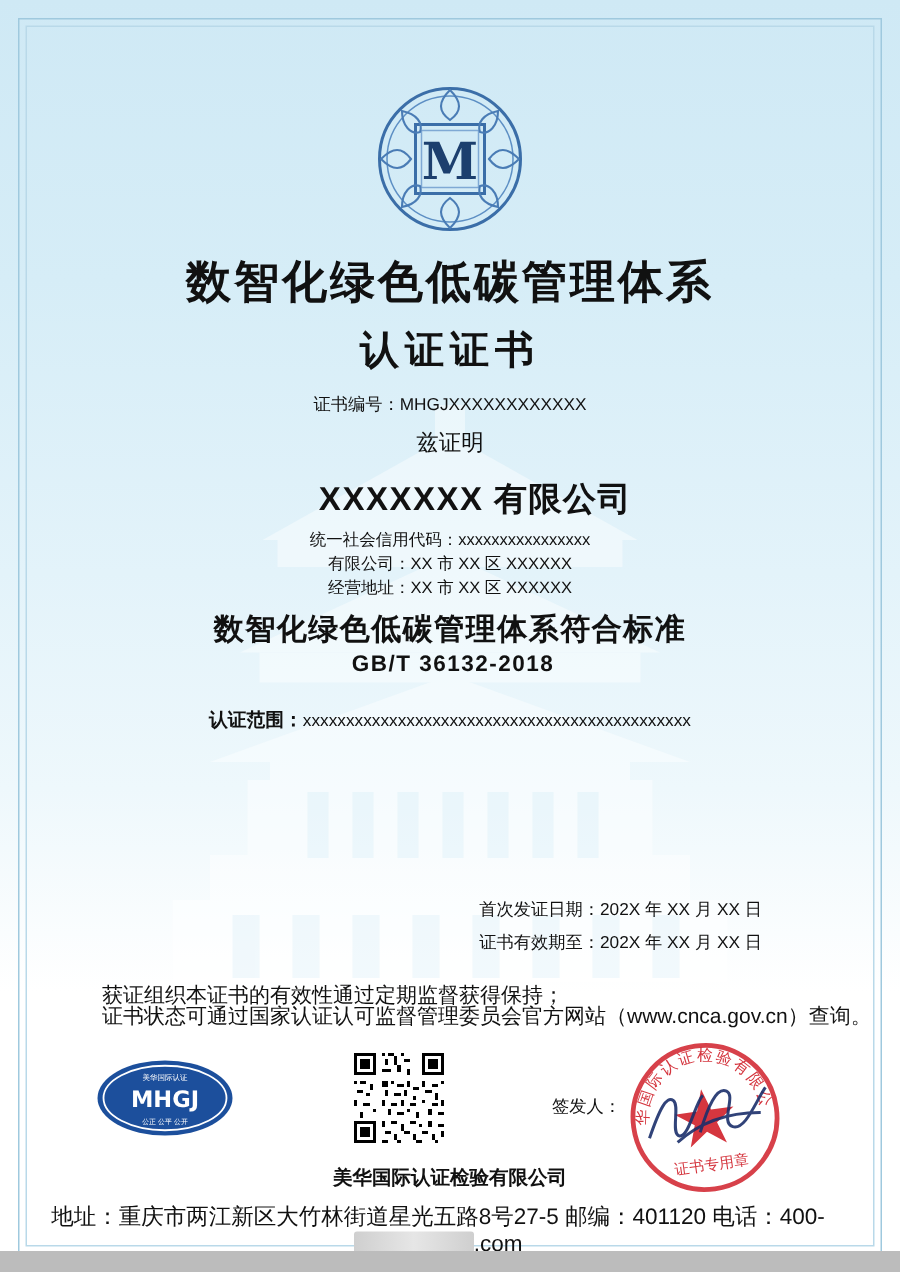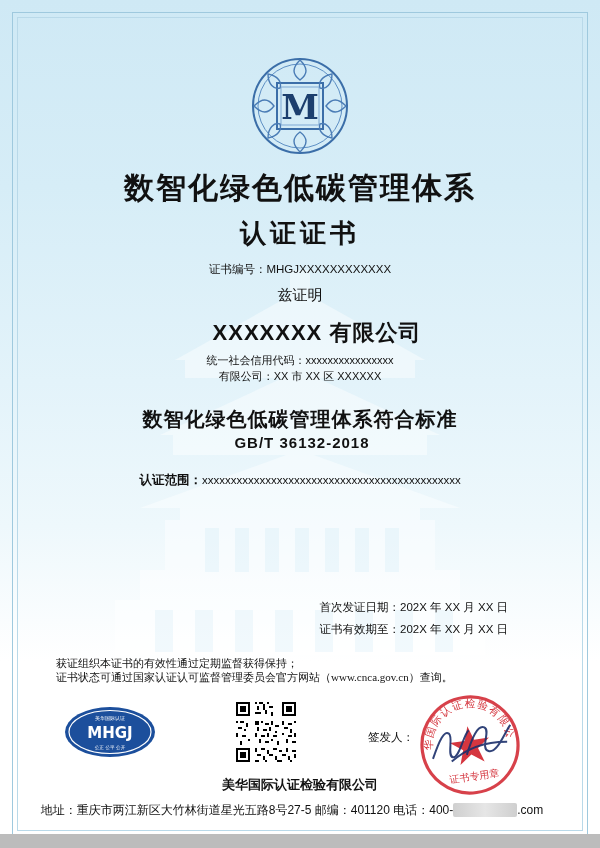--- a/index.html
+++ b/index.html
@@ -74,22 +74,22 @@
   .scope{
     position:absolute;left:0;right:0;top:472px;
     font-size:11.5px;color:#111;
   }
   .scope b{font-size:12.5px;}
   .dates{
     position:absolute;right:92px;top:596px;
     font-size:11.5px;color:#111;line-height:22px;text-align:right;
   }
   .notes{
-    position:absolute;left:56px;top:656px;
-    font-size:11px;color:#111;line-height:14px;font-family:Liberation Serif, serif;
+    position:absolute;left:68px;top:656px;
+    font-size:14px;color:#111;line-height:14px;
   }
   .logo{
     position:absolute;left:64px;top:706px;
     width:92px;height:52px;
   }
   .qr{
     position:absolute;left:236px;top:702px;
     width:60px;height:60px;
     background:#fff;
   }
@@ -100,21 +100,21 @@
   .stamp{
     position:absolute;left:415px;top:690px;
     width:110px;height:110px;
   }
   .org{
     position:absolute;left:0;right:0;top:776px;
     font-size:13px;font-weight:bold;color:#111;
   }
   .addr{
     position:absolute;left:0;right:16px;top:802px;
-    font-size:12px;color:#111;
+    font-size:15px;color:#111;
   }
   .addr .blur{
     display:inline-block;
     background:linear-gradient(90deg,#cfcfcf,#e6e6e6,#cfcfcf);
     color:transparent;border-radius:2px;
   }
   .footerbar{
     position:absolute;left:0;right:0;bottom:0;height:14px;
     background:#bcbcbc;
   }
@@ -186,20 +186,23 @@
 
   <div class="hereby center">兹证明</div>
   <div class="company center">XXXXXXX 有限公司</div>
 
   <div class="meta center">
     <div>
       <span>统一社会信用代码：</span><span>xxxxxxxxxxxxxxxx</span>
     </div>
     <div>
       <span>有限公司：</span><span>XX 市 XX 区 XXXXXX</span>
+    </div>
+    <div>
+      <span>经营地址：</span><span>XX 市 XX 区 XXXXXX</span>
     </div>
   </div>
 
   <div class="standard-line center">数智化绿色低碳管理体系符合标准</div>
   <div class="standard-code center">GB/T 36132-2018</div>
 
   <div class="scope center">
     <b>认证范围：</b><span>xxxxxxxxxxxxxxxxxxxxxxxxxxxxxxxxxxxxxxxxxxxxx</span>
   </div>
 

